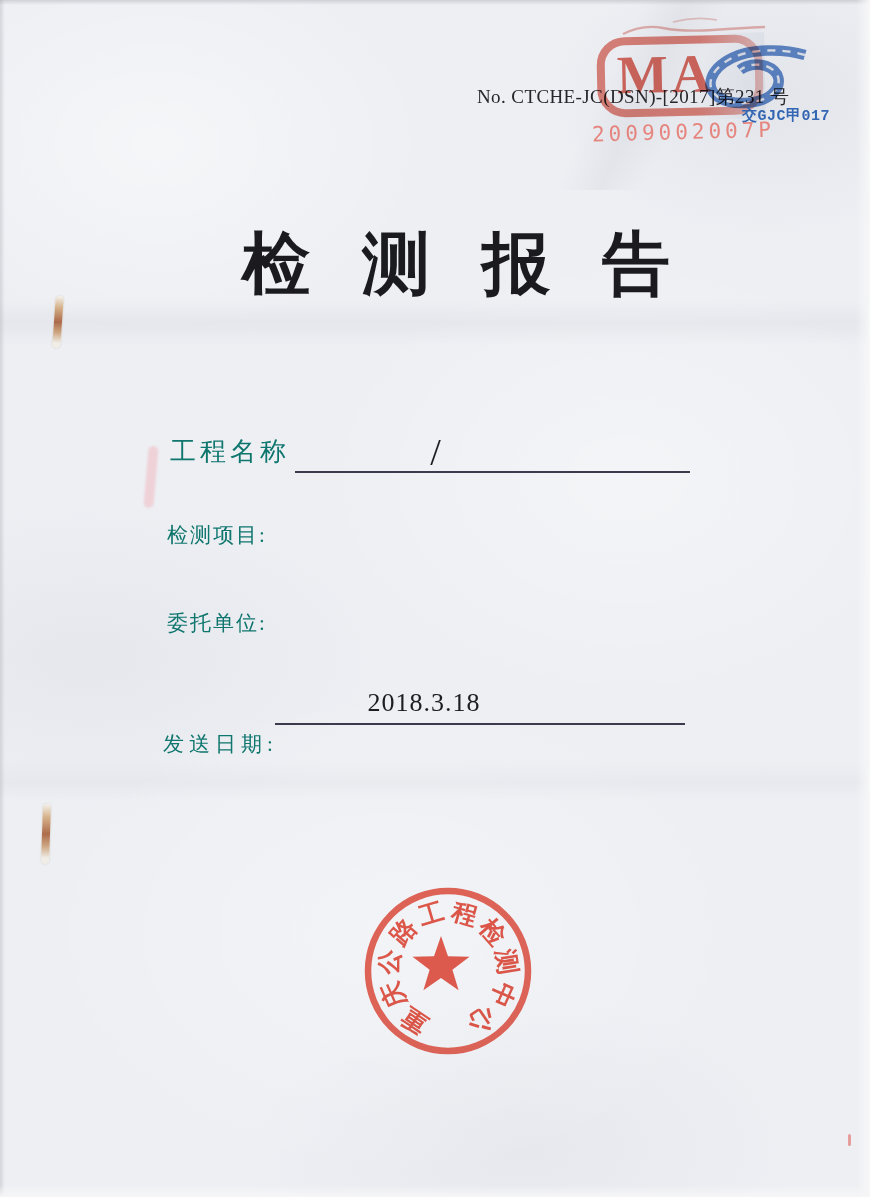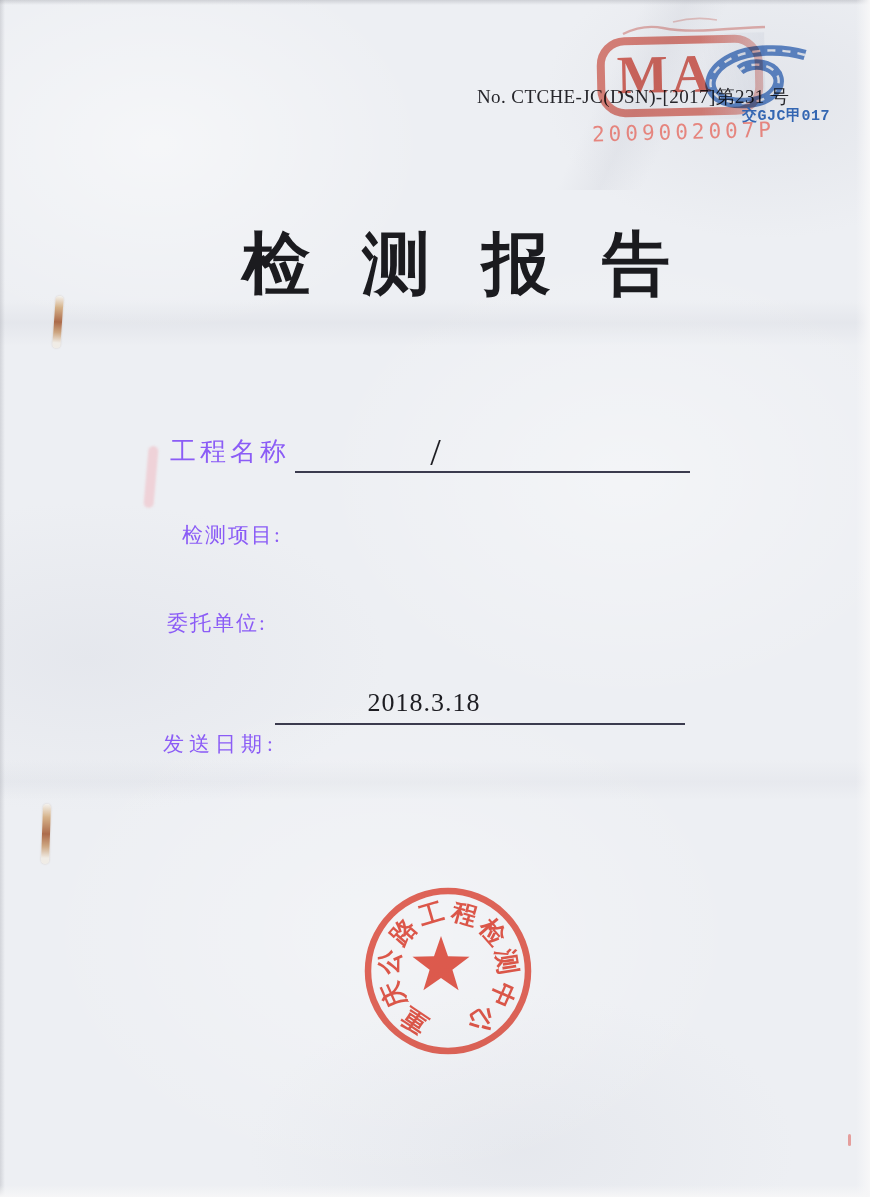--- a/index.html
+++ b/index.html
@@ -50,25 +50,25 @@
     font-size:15px;font-weight:bold;color:#3366b2;letter-spacing:.5px;white-space:nowrap;}
   .regno{position:absolute;left:592px;top:120px;font-family:"DejaVu Sans Mono", monospace;
     font-size:21px;letter-spacing:4px;color:rgba(229,105,95,.78);transform:rotate(-1.5deg);white-space:nowrap;}
   .scribble{position:absolute;left:615px;top:10px;width:160px;height:34px;mix-blend-mode:multiply;}
 
   
   .title{position:absolute;left:225px;top:202px;margin:17px;font-size:68px;font-weight:600;
     letter-spacing:52px;color:#1b1b1f;white-space:nowrap;}
 
   
-  .f-label{position:absolute;color:#8b5cf6;white-space:nowrap;}
+  .f-label{position:absolute;color:#0f766e;white-space:nowrap;}
   .f-line{position:absolute;border-bottom:2px solid #3b3b4e;text-align:center;color:#1d1d22;white-space:nowrap;}
   .f-value{position:relative;display:inline-block;}
   .lab1{left:170px;top:434px;font-size:26px;letter-spacing:4px;}
-  .lab2{left:182px;top:521px;font-size:21px;letter-spacing:2px;}
+  .lab2{left:167px;top:521px;font-size:21px;letter-spacing:2px;}
   .lab3{left:167px;top:609px;font-size:21px;letter-spacing:2px;}
   .lab4{left:163px;top:696px;font-size:21px;letter-spacing:5px;margin-top:34px;}
   .line1{left:295px;top:428px;width:395px;height:43px;font-size:38px;}
   .line1 .f-value{left:-57px;top:2px;}
   .line2{left:285px;top:515px;width:412px;height:35px;font-size:24px;letter-spacing:.5px;}
   .line2 .f-value{left:0px;}
   .line3{left:285px;top:602px;width:411px;height:35px;font-size:26px;letter-spacing:.5px;}
   .line3 .f-value{left:-40px;}
   .line4{left:275px;top:688px;width:410px;height:35px;font-size:26px;letter-spacing:1px;text-decoration:underline;}
   .line4 .f-value{left:-56px;}

